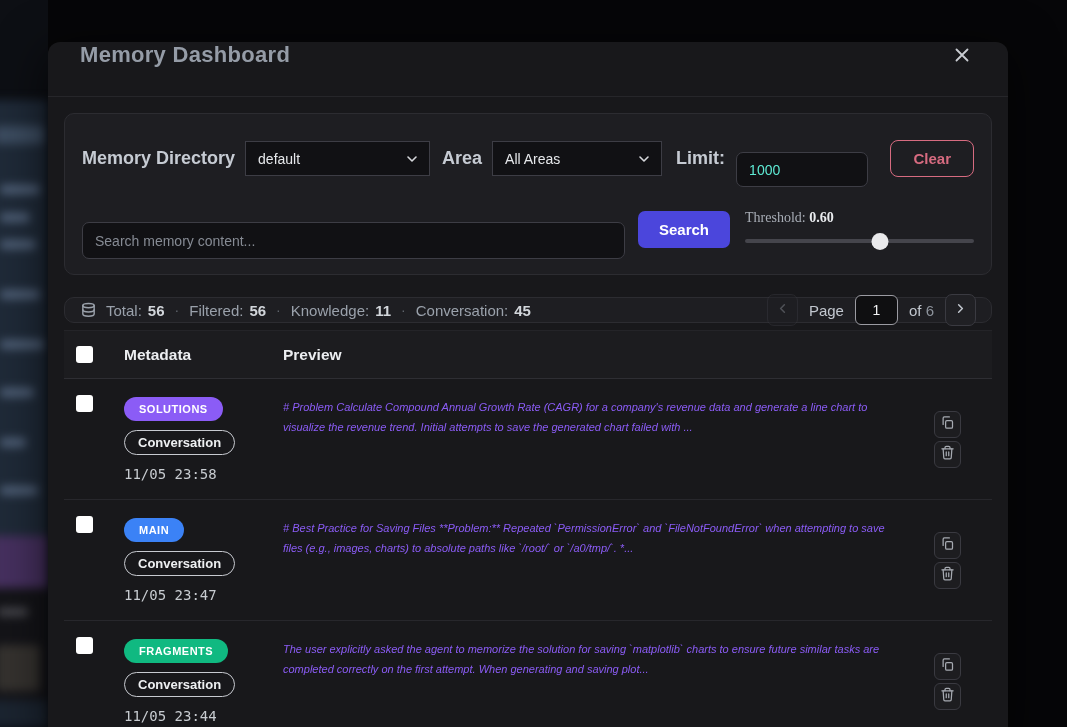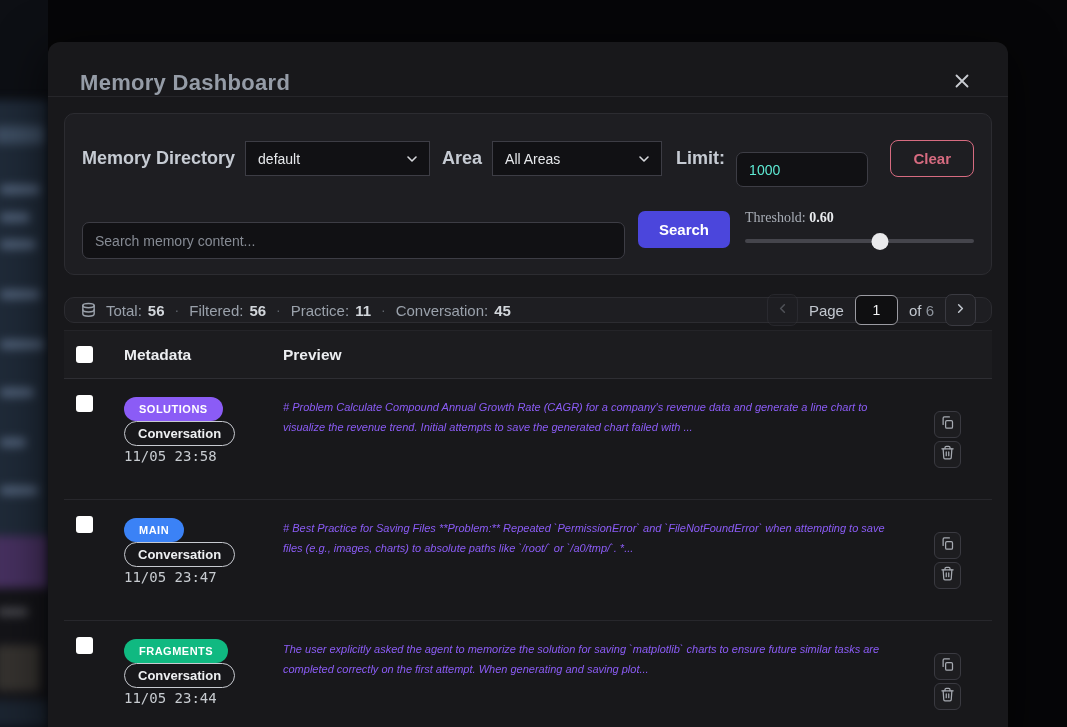--- a/index.html
+++ b/index.html
@@ -15,21 +15,21 @@
   .bd-line  { position:absolute; left:0px; width:40px; height:9px; background:#51627a; border-radius:4px; }
   .bd-purple{ position:absolute; left:-10px; width:58px; top:536px; height:52px; background:#46305f; }
   .bd-dark  { position:absolute; left:-10px; width:58px; top:588px; height:112px; background:#141418; }
   .bd-noise1{ position:absolute; left:-2px; top:608px; width:30px; height:8px; background:#4a4a50; border-radius:3px; }
   .bd-noise2{ position:absolute; left:-4px; top:645px; width:44px; height:46px; background:#35322f; border-radius:4px; }
   .bd-foot  { position:absolute; left:-10px; width:58px; top:700px; height:27px; background:#1b2430; }
 
   
   .modal { position:absolute; left:48px; top:42px; width:960px; height:700px;
     background:#18181b; border-radius:12px 12px 0 0; box-shadow:0 10px 50px rgba(0,0,0,.7); }
-  .modal-header { height:55px; display:flex; align-items:flex-end; padding:0 32px;
+  .modal-header { height:55px; display:flex; align-items:flex-start; padding:0 32px;
     border-bottom:1px solid #26262a; }
   .modal-title { font-size:22px; font-weight:700; color:#959ca7; letter-spacing:.3px; }
   .close-btn { margin-left:auto; width:28px; height:28px; display:flex; align-items:center;
     justify-content:center; background:none; border:none; cursor:pointer; }
 
   
   .filter-card { margin:16px 16px 22px; background:#1e1e22; border:1px solid #2c2c31;
     border-radius:10px; padding:16px 17px 15px; }
   .f-row { display:flex; align-items:center; }
   .f-row + .f-row { margin-top:13px; }
@@ -82,21 +82,21 @@
   .thead { display:flex; align-items:center; height:48px; background:#1c1c1f;
     border-bottom:1px solid #2e2e33; }
   .col-check { width:60px; padding-left:12px; }
   .col-meta { width:159px; }
   .col-preview { flex:1; padding-right:30px; }
   .col-actions { width:58px; }
   .hcell { font-size:15.5px; font-weight:700; color:#eceef1; }
   .checkbox { width:17px; height:17px; background:#ffffff; border-radius:3px; cursor:pointer; }
   .trow { display:flex; min-height:121px; border-bottom:1px solid #27272c; }
   .trow .col-check { padding-top:16px; }
-  .meta-cell { padding-top:18px; display:flex; flex-direction:column; align-items:flex-start; }
+  .meta-cell { padding-top:18px; display:flex; flex-direction:column; align-items:flex-start; gap:9px; }
   .badge { padding:6px 15px; border-radius:999px; color:#ffffff; font-size:11px;
     font-weight:700; letter-spacing:.5px; }
   .type-pill { padding:4px 13px; border-radius:999px; border:1px solid #c7cad0;
     color:#eef0f2; font-size:13px; font-weight:700; }
   .timestamp { font-family:"DejaVu Sans Mono", monospace; font-size:14px; color:#c7cbd0; margin-top:2px; }
   .preview-cell { padding-top:18px; font-size:11px; line-height:20px; color:#8b5cf6;font-style:italic; }
   .actions-cell { display:flex; flex-direction:column; justify-content:center; gap:3px; align-items:flex-start; }
   .icon-btn { width:27px; height:27px; background:#1d1d20; border:1px solid #3a3a41;
     border-radius:6px; display:flex; align-items:center; justify-content:center; cursor:pointer; }
 </style>
@@ -188,21 +188,21 @@
         <span>Total:</span>
         <b>56</b>
       </span>
     <span class="dot">·</span>
     <span class="stat">
         <span>Filtered:</span>
         <b>56</b>
       </span>
     <span class="dot">·</span>
     <span class="stat">
-        <span>Practice:</span>
+        <span>Knowledge:</span>
         <b>11</b>
       </span>
     <span class="dot">·</span>
     <span class="stat">
         <span>Conversation:</span>
         <b>45</b>
       </span>
     <div class="pagination">
       <div class="pg-btn disabled">
         <span>

